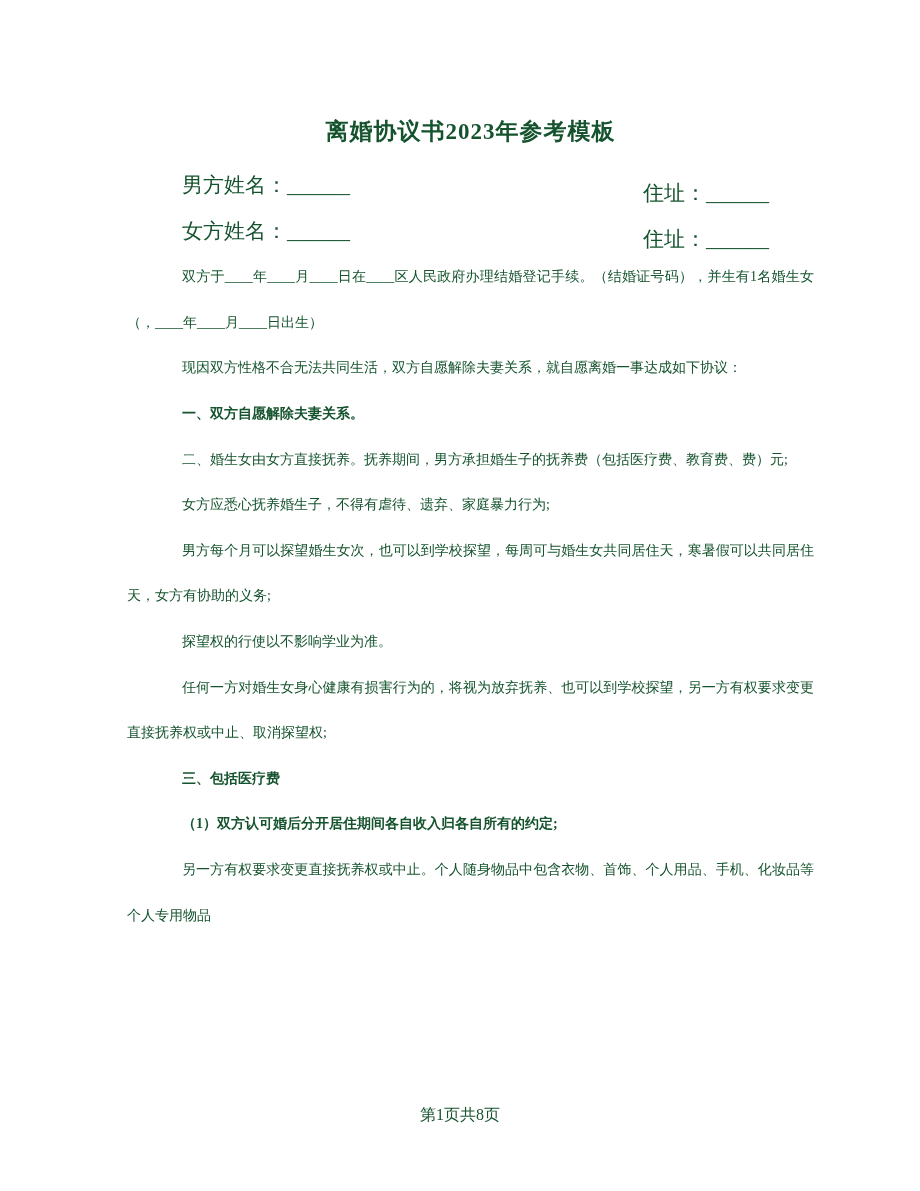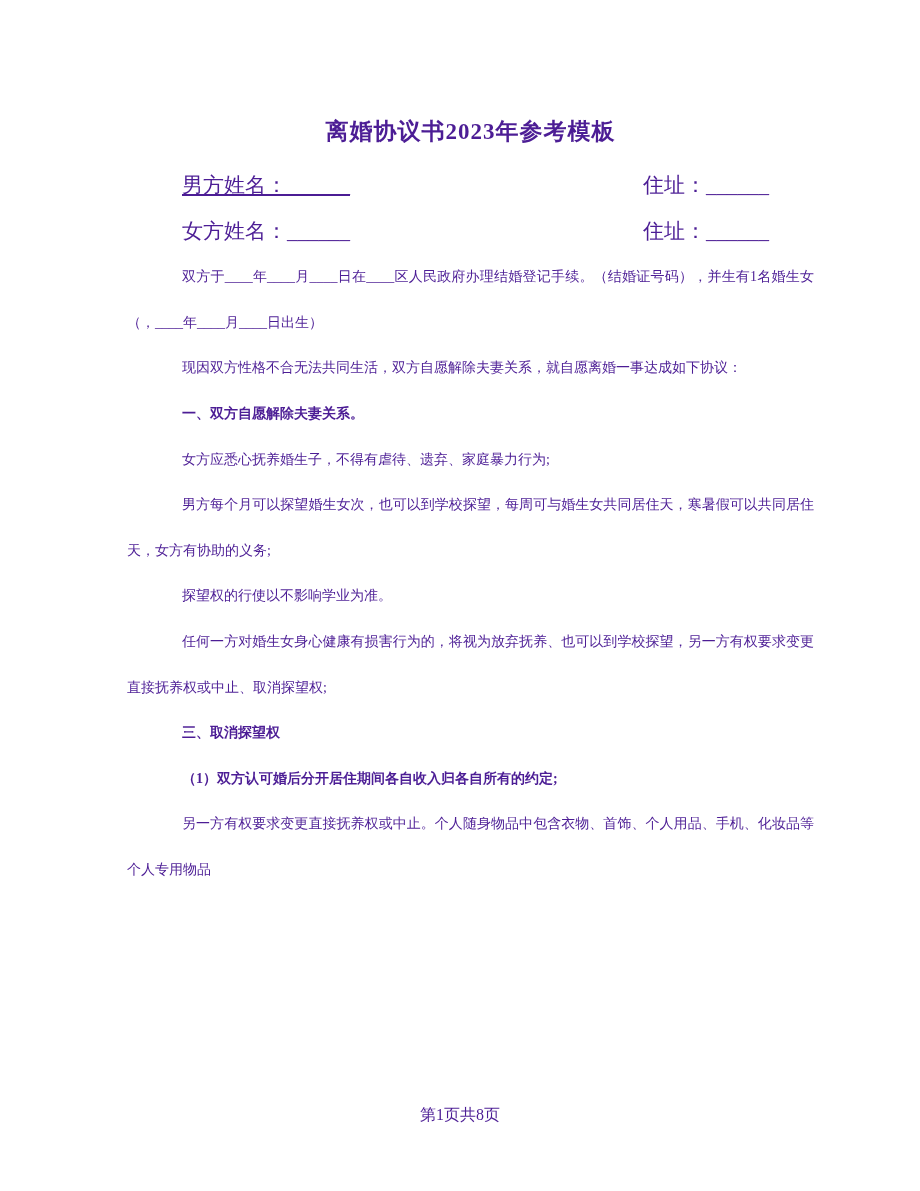--- a/index.html
+++ b/index.html
@@ -3,21 +3,21 @@
 <meta charset="utf-8">
 <style>
   * { margin: 0; padding: 0; box-sizing: border-box; }
   html, body { background: #ffffff; }
   .page {
     position: relative;
     width: 920px;
     height: 1191px;
     background: #ffffff;
     font-family: "Liberation Serif", "DejaVu Serif", serif;
-    color: #4c1d95;
+    color: #14532d;
     overflow: hidden;
   }
   .content {
     position: absolute;
     left: 127px;
     top: 109px;
     width: 687px;
   }
   .title {
     font-size: 23px;
@@ -25,23 +25,23 @@
     font-weight: bold;
     text-align: center;
     letter-spacing: 1px;
   }
   .header-row {
     position: relative;
     font-size: 21px;
     line-height: 45.6px;
     white-space: nowrap;
   }
-  .header-row.first { margin-top: 8px; text-decoration: underline; }
+  .header-row.first { margin-top: 8px; }
   .hr-left { padding-left: 55px; }
-  .hr-right { position: absolute; left: 516px; top: 0; }
+  .hr-right { position: absolute; left: 516px; top: 8px; }
   .para {
     font-size: 14px;
     line-height: 45.6px;
     text-align: justify;
     text-indent: 55px;
   }
   .para.bold { font-weight: bold; }
   .footer {
     position: absolute;
     left: 0;
@@ -69,30 +69,31 @@
       <span class="hr-left">女方姓名：______</span>
       <span class="hr-right">住址：______</span>
     </div>
 
     <p class="para">双方于____年____月____日在____区人民政府办理结婚登记手续。（结婚证号码），并生有1名婚生女（，____年____月____日出生）</p>
 
     <p class="para">现因双方性格不合无法共同生活，双方自愿解除夫妻关系，就自愿离婚一事达成如下协议：</p>
 
     <p class="para bold">一、双方自愿解除夫妻关系。</p>
 
+    <p class="para">二、婚生女由女方直接抚养。抚养期间，男方承担婚生子的抚养费（包括医疗费、教育费、费）元;</p>
 
     <p class="para">女方应悉心抚养婚生子，不得有虐待、遗弃、家庭暴力行为;</p>
 
     <p class="para">男方每个月可以探望婚生女次，也可以到学校探望，每周可与婚生女共同居住天，寒暑假可以共同居住天，女方有协助的义务;</p>
 
     <p class="para">探望权的行使以不影响学业为准。</p>
 
     <p class="para">任何一方对婚生女身心健康有损害行为的，将视为放弃抚养、也可以到学校探望，另一方有权要求变更直接抚养权或中止、取消探望权;</p>
 
-    <p class="para bold">三、取消探望权</p>
+    <p class="para bold">三、包括医疗费</p>
 
     <p class="para bold">（1）双方认可婚后分开居住期间各自收入归各自所有的约定;</p>
 
     <p class="para">另一方有权要求变更直接抚养权或中止。个人随身物品中包含衣物、首饰、个人用品、手机、化妆品等个人专用物品</p>
 
   </div>
 
   <div class="footer">第1页共8页</div>
 </div>
 

